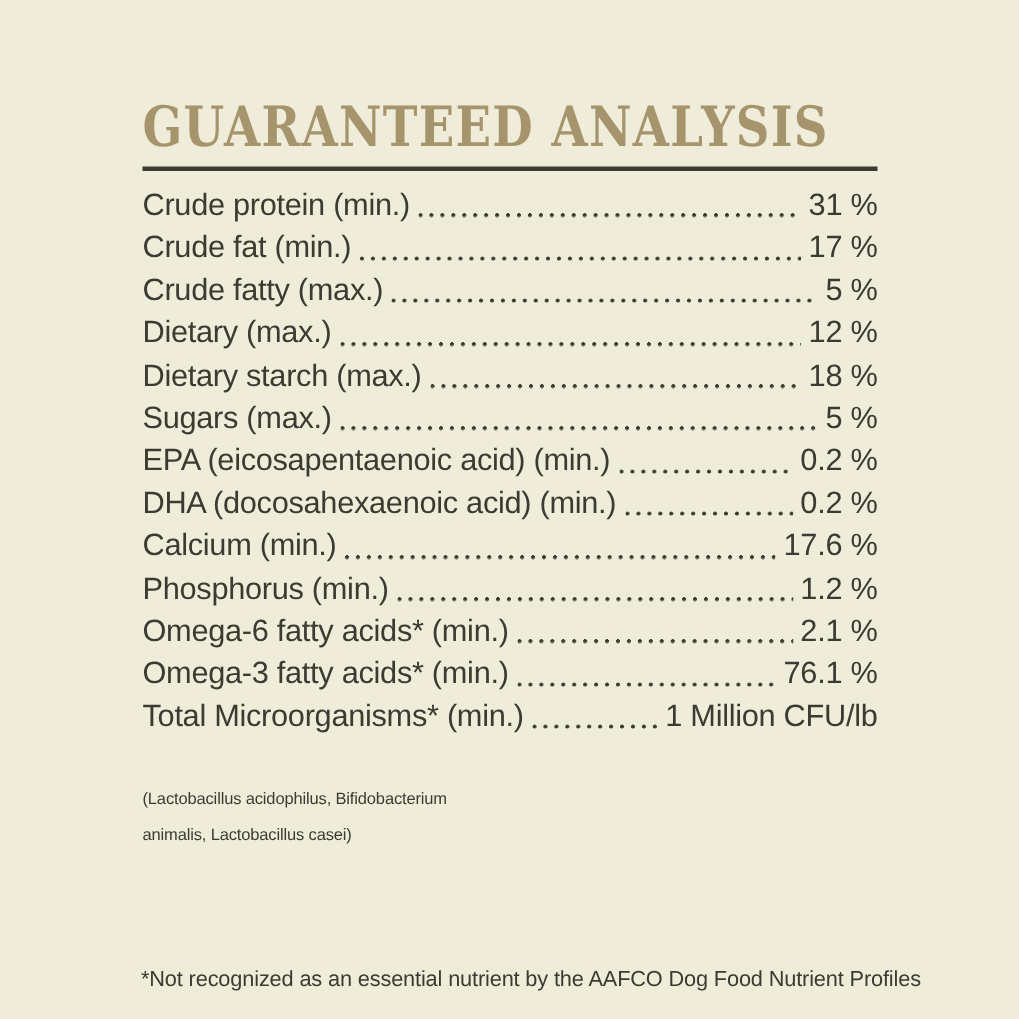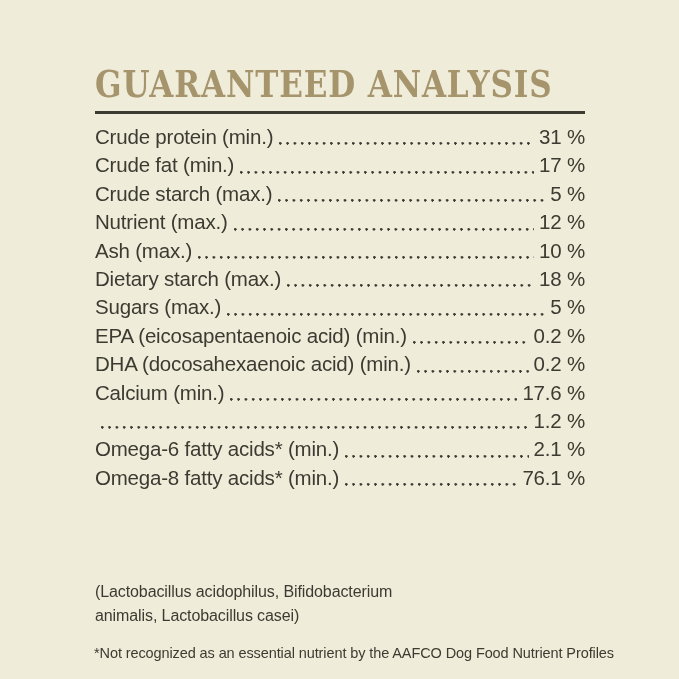--- a/index.html
+++ b/index.html
@@ -56,22 +56,22 @@
   }
   .leader::after{
     content:"";
     position:absolute;left:1px;right:0;bottom:6px;height:3px;
     background-image:radial-gradient(circle at 1.3px 1.4px, var(--ink) 1.15px, rgba(0,0,0,0) 1.45px);
     background-size:7.3px 3px;
     background-repeat:repeat-x;
   }
   .val{white-space:nowrap;flex:0 0 auto;}
   .subnote{
-    position:absolute;left:95px;top:580px;
-    font-size:16px;
+    position:absolute;left:95px;top:522px;
+    font-size:11px;
     line-height:23.8px;
     letter-spacing:-0.1px;
   }
   .footnote{
     position:absolute;left:94px;top:645px;
     font-size:14.5px;
     letter-spacing:-0.1px;
     white-space:nowrap;
   }
 </style>
@@ -89,33 +89,28 @@
       <span class="lbl">Crude protein (min.)</span>
         <span class="leader"></span>
         <span class="val">31 %</span>
     </div>
     <div class="row">
       <span class="lbl">Crude fat (min.)</span>
         <span class="leader"></span>
         <span class="val">17 %</span>
     </div>
     <div class="row">
-      <span class="lbl">Crude starch (max.)</span>
+      <span class="lbl">Crude fatty (max.)</span>
         <span class="leader"></span>
         <span class="val">5 %</span>
     </div>
     <div class="row">
-      <span class="lbl">Nutrient (max.)</span>
+      <span class="lbl">Dietary (max.)</span>
         <span class="leader"></span>
         <span class="val">12 %</span>
-    </div>
-    <div class="row">
-      <span class="lbl">Ash (max.)</span>
-        <span class="leader"></span>
-        <span class="val">10 %</span>
     </div>
     <div class="row">
       <span class="lbl">Dietary starch (max.)</span>
         <span class="leader"></span>
         <span class="val">18 %</span>
     </div>
     <div class="row">
       <span class="lbl">Sugars (max.)</span>
         <span class="leader"></span>
         <span class="val">5 %</span>
@@ -129,32 +124,38 @@
       <span class="lbl">DHA (docosahexaenoic acid) (min.)</span>
         <span class="leader"></span>
         <span class="val">0.2 %</span>
     </div>
     <div class="row">
       <span class="lbl">Calcium (min.)</span>
         <span class="leader"></span>
         <span class="val">17.6 %</span>
     </div>
     <div class="row">
+      <span class="lbl">Phosphorus (min.)</span>
         <span class="leader"></span>
         <span class="val">1.2 %</span>
     </div>
     <div class="row">
       <span class="lbl">Omega-6 fatty acids* (min.)</span>
         <span class="leader"></span>
         <span class="val">2.1 %</span>
     </div>
     <div class="row">
-      <span class="lbl">Omega-8 fatty acids* (min.)</span>
+      <span class="lbl">Omega-3 fatty acids* (min.)</span>
         <span class="leader"></span>
         <span class="val">76.1 %</span>
+    </div>
+    <div class="row">
+      <span class="lbl">Total Microorganisms* (min.)</span>
+        <span class="leader"></span>
+        <span class="val">1 Million CFU/lb</span>
     </div>
   </div>
 
   <div class="subnote">
     <div>(Lactobacillus acidophilus, Bifidobacterium</div>
     <div>animalis, Lactobacillus casei)</div>
   </div>
 
   <div class="footnote">*Not recognized as an essential nutrient by the AAFCO Dog Food Nutrient Profiles</div>
 

